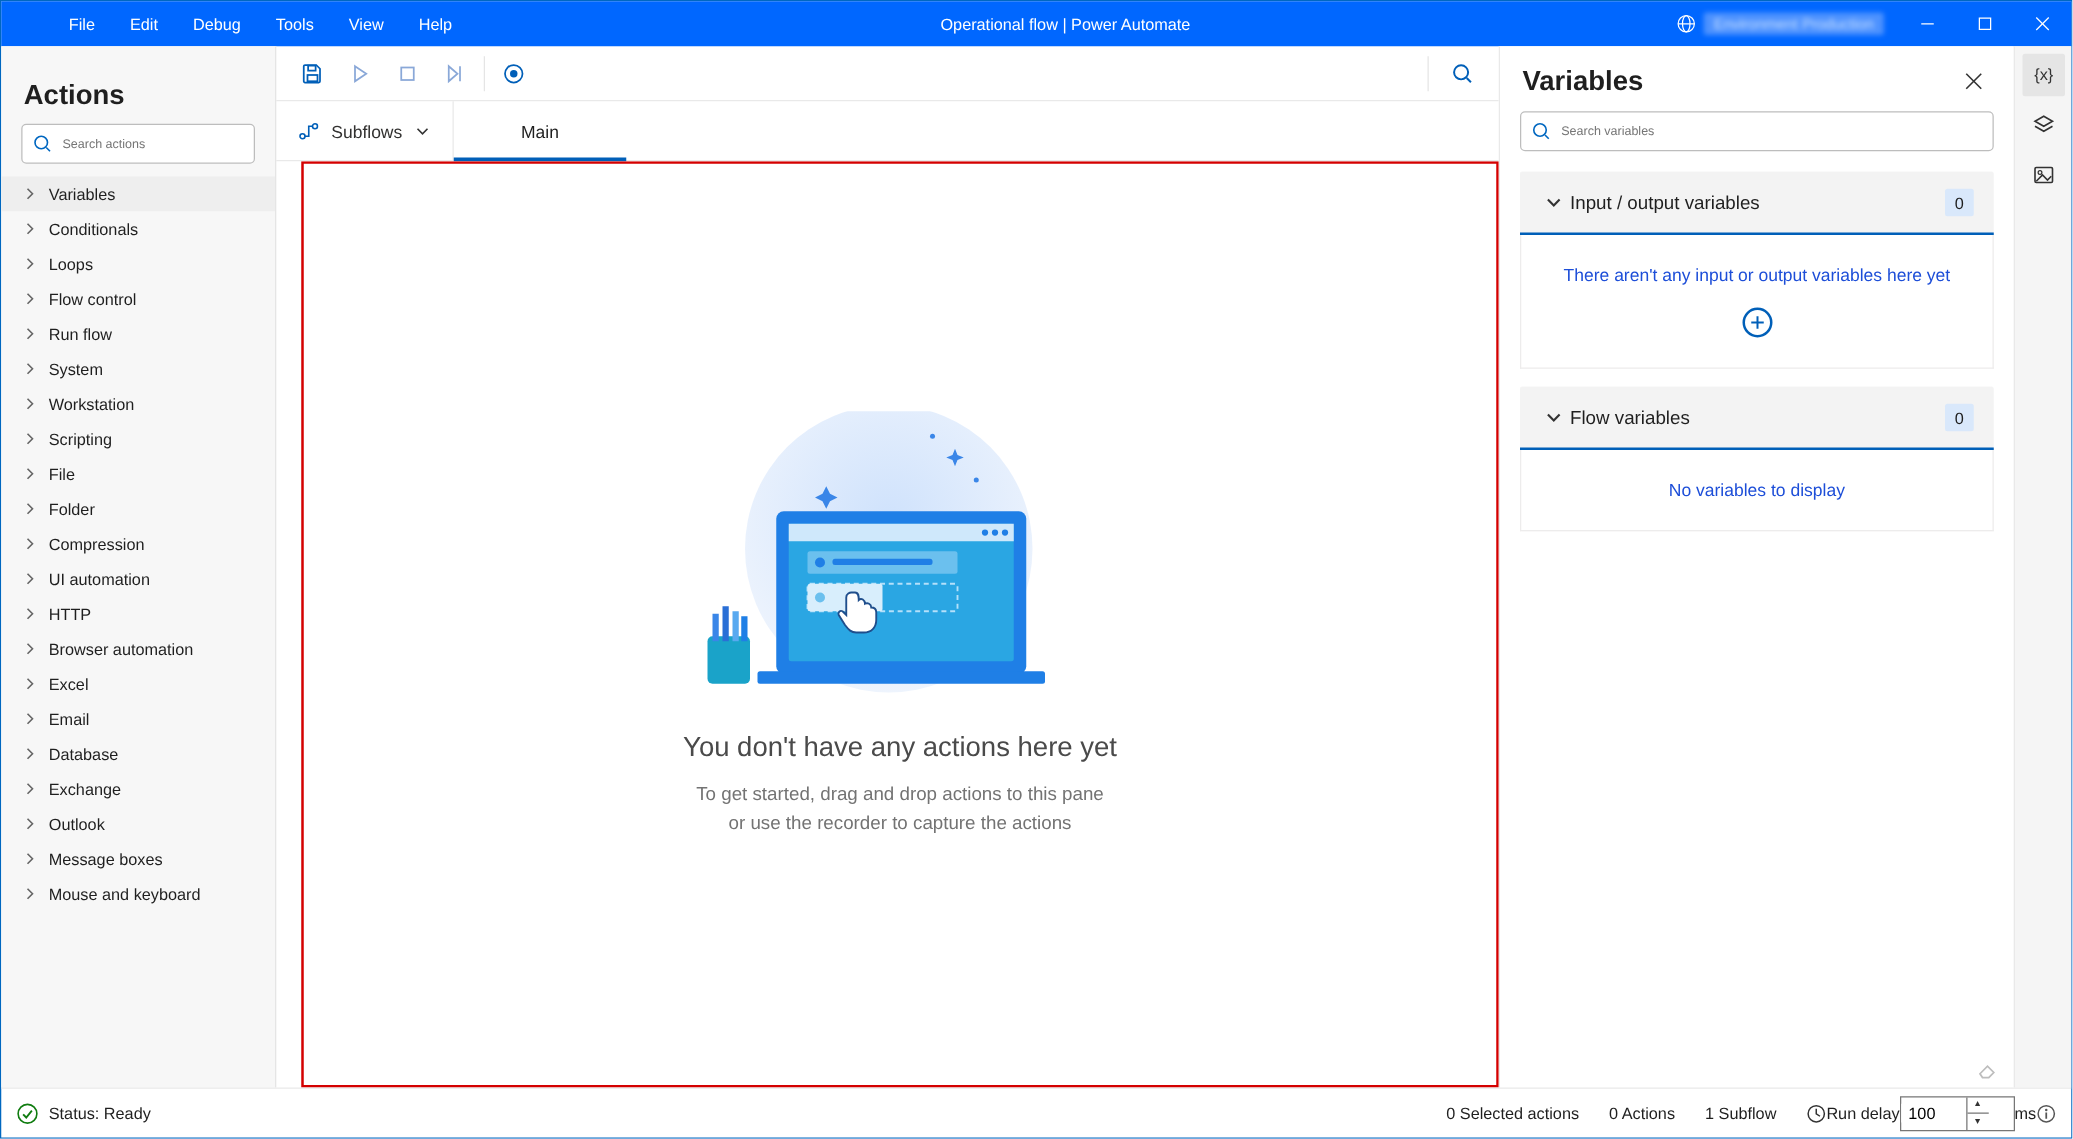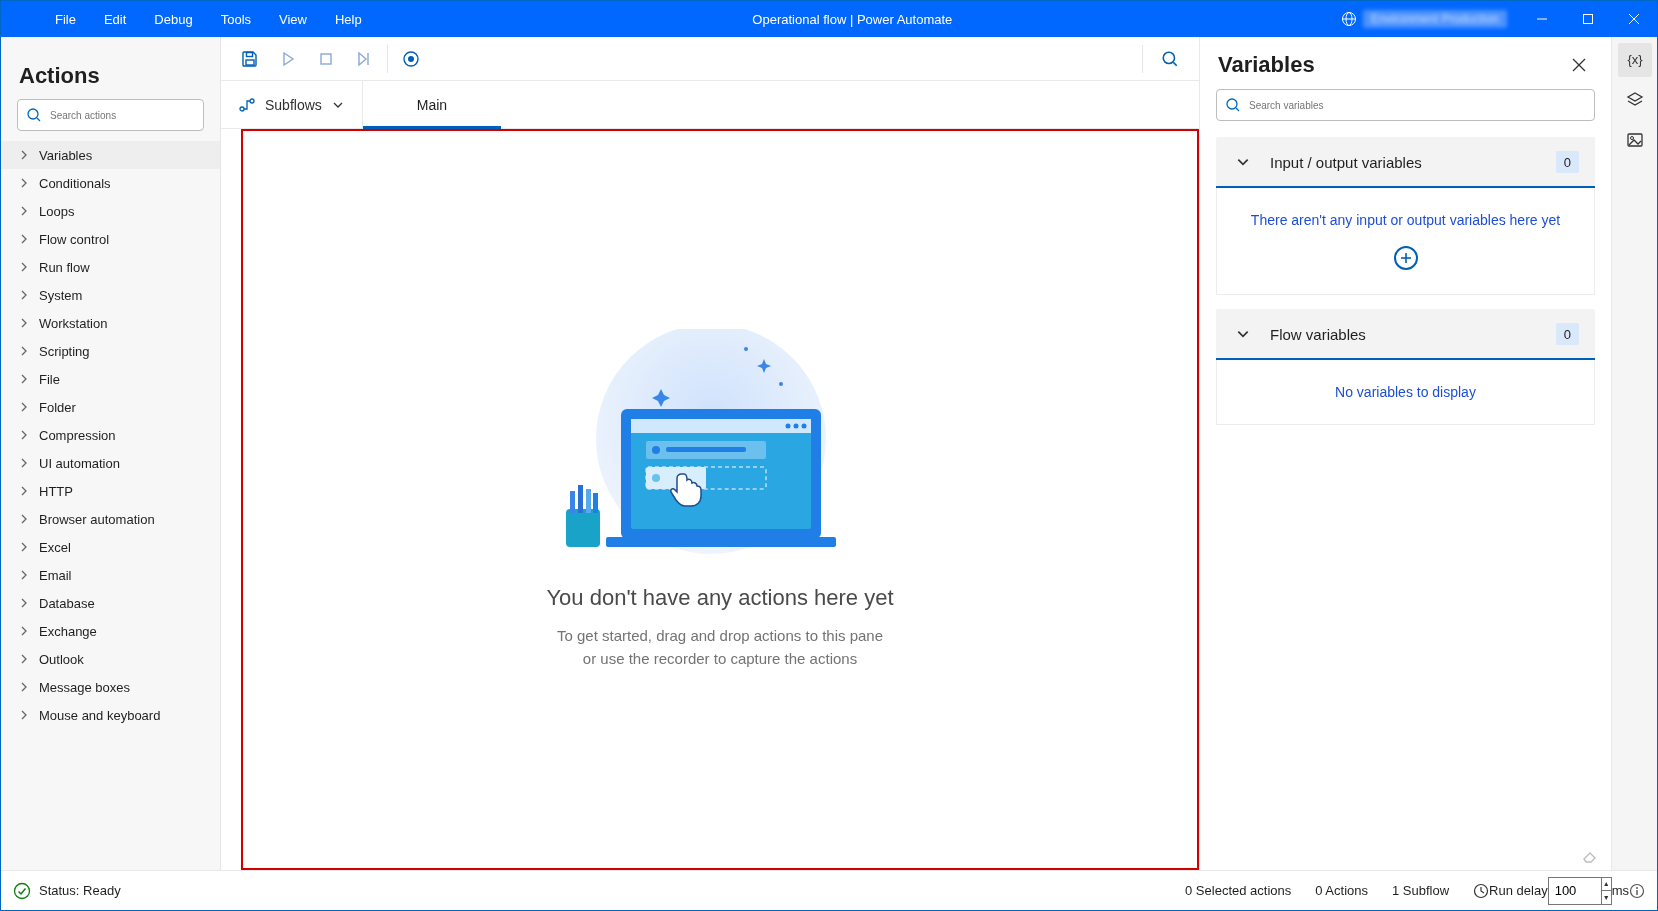--- a/index.html
+++ b/index.html
@@ -46,34 +46,34 @@
   .empty h3 { font-size:22px; font-weight:400; color:#4a4a4a; margin-top:26px; }
   .empty p { font-size:15px; color:#737373; margin-top:14px; line-height:1.5; }
   
   .vars-panel { width:412px; border-left:1px solid #e9e9e9; display:flex; flex-direction:column; padding:0; background:#fff; }
   .vars-panel-inner { flex:1; padding: 0 0 0 0; overflow:auto; }
   .vars-header { display:flex; align-items:center; padding:14px 18px 10px 18px; }
   .vars-header h2 { font-size:22px; font-weight:600; flex:1; color:#1f1f1f; }
   .close-x { width:28px; height:28px; display:flex; align-items:center; justify-content:center; }
   .vars-search { padding:0 16px 16px 16px; }
   .section { margin:0 16px 14px 16px; background:#f3f3f3; border-radius:2px; border-top:1px solid #f3f3f3; }
-  .section-header { height:48px; display:flex; align-items:center; gap:20px; padding:0 16px 0 20px; font-size:15px; color:#1f1f1f; }
+  .section-header { height:48px; display:flex; align-items:center; gap:6px; padding:0 16px 0 20px; font-size:15px; color:#1f1f1f; }
   .section-header .count { background:#d9e8fb; color:#1f1f1f; padding:0 8px; height:22px; display:flex; align-items:center; font-size:13px; border-radius:2px; }
   .section-divider { height:2px; background:#005fb8; margin:0 0 0 0; }
   .section-body { background:#fff; border:1px solid #edecec; border-top:none; padding:24px 10px; text-align:center; color:#1d4ed8; font-size:14px; }
   .add-circle { width:24px; height:24px; border:2px solid #005fb8; border-radius:50%; display:inline-flex; align-items:center; justify-content:center; color:#005fb8; font-size:16px; margin-top:18px; }
   .eraser { display:flex; justify-content:flex-end; padding:6px 12px; }
   
   .right-rail { width:46px; background:#f5f5f5; border-left:1px solid #e9e9e9; display:flex; flex-direction:column; align-items:center; padding-top:6px; gap:6px; }
   .rail-btn { width:34px; height:34px; display:flex; align-items:center; justify-content:center; border-radius:2px; }
   .rail-btn.active { background:#e5e5e5; }
   
   .statusbar { height:40px; border-top:1px solid #e9e9e9; display:flex; align-items:center; padding:0 12px; font-size:13px; color:#1f1f1f; gap:24px; }
   .statusbar .spacer { flex:1; }
-  .delaybox { width:64px; height:28px; border:1px solid #767676; display:flex; align-items:center; }
+  .delaybox { width:92px; height:28px; border:1px solid #767676; display:flex; align-items:center; }
   .delaybox input { border:none; outline:none; width:52px; padding:0 6px; font-size:13px; }
   .stepper { width:18px; height:100%; border-left:1px solid #767676; display:flex; flex-direction:column; }
   .stepper div { flex:1; display:flex; align-items:center; justify-content:center; font-size:7px; color:#333; }
   .stepper div:first-child { border-bottom:1px solid #767676; }
   svg { display:block; }
 </style>
 </head>
 <body>
 
 <div class="root">

